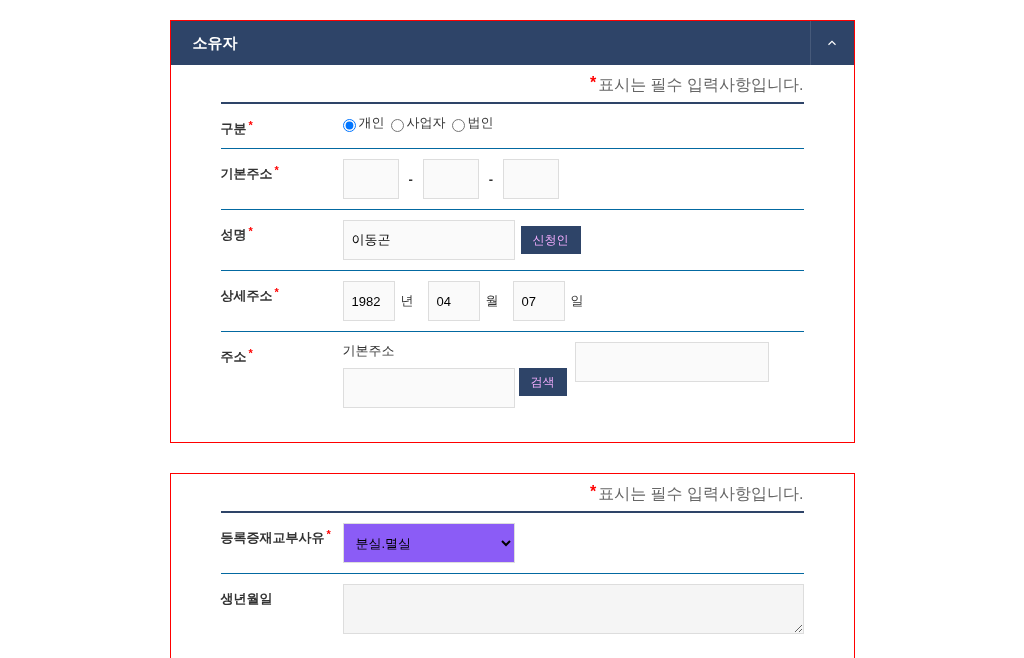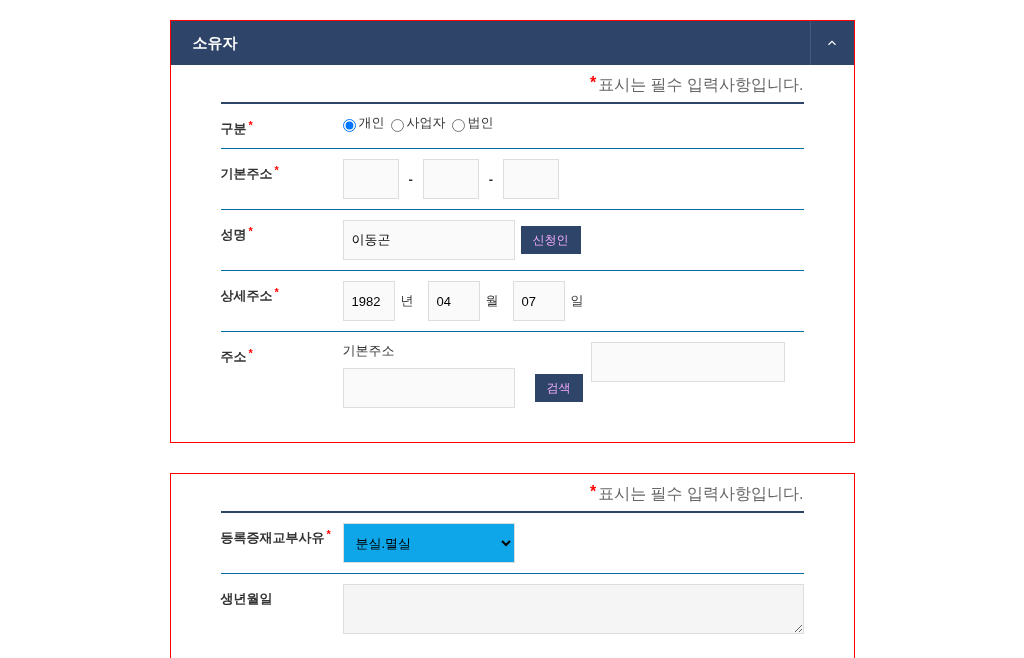--- a/index.html
+++ b/index.html
@@ -170,31 +170,30 @@
       cursor: pointer;
       font-family: inherit;
     }
     .sub-label {
       font-size: 13px;
       color: #333;
       margin-bottom: 4px;
     }
     .sub-group {
       display: flex;
-      align-items: center;
-      gap: 20px;
+      gap: 4px;
     }
     .sub-block {
       display: flex;
       flex-direction: column;
       gap: 4px;
     }
     select {
       width: 172px;
-      background: #0ea5e9;
+      background: #8b5cf6;
     }
     textarea {
       height: 50px;
       width: 100%;
       resize: both;
       padding: 6px 8px;
       background: #f5f5f5;
     }
   </style>
 </head>

